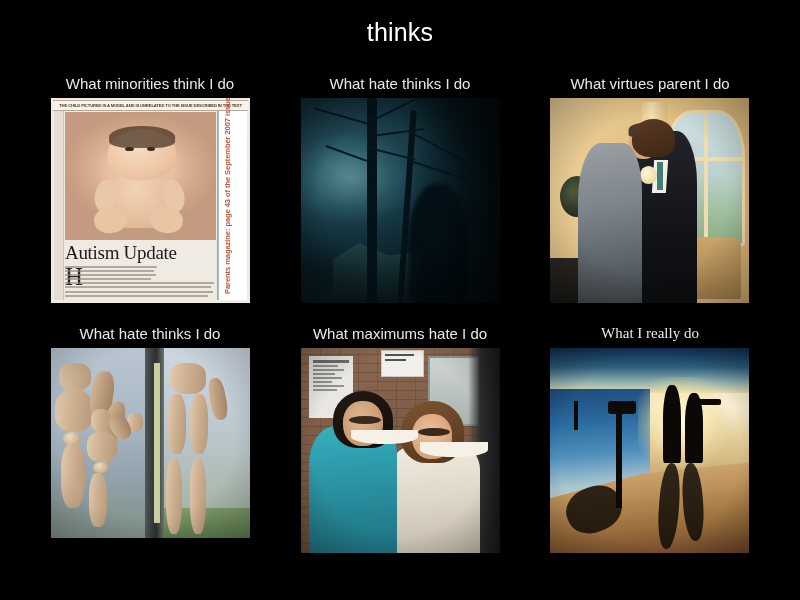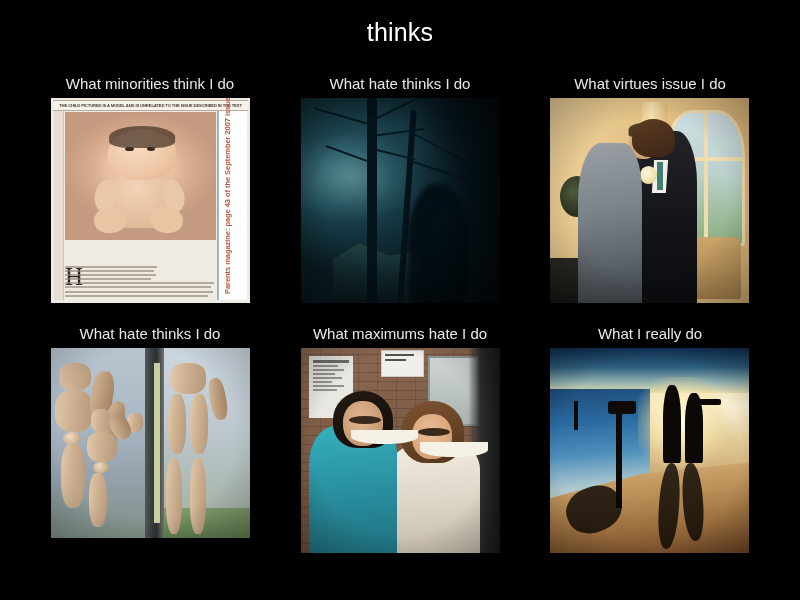--- a/index.html
+++ b/index.html
@@ -581,20 +581,21 @@
         <div class="baby-body"></div>
         <div class="baby-arm l"></div>
         <div class="baby-arm r"></div>
         <div class="baby-leg l"></div>
         <div class="baby-leg r"></div>
         <div class="baby-head"></div>
         <div class="baby-hair"></div>
         <div class="baby-eye l"></div>
         <div class="baby-eye r"></div>
       </div>
+      <div class="mag-headline">Autism Update</div>
       <div class="mag-body">
         <span class="mag-drop">H</span>
         <div class="mag-line" style="width:62%"></div>
         <div class="mag-line" style="width:60%"></div>
         <div class="mag-line" style="width:61%"></div>
         <div class="mag-line" style="width:58%"></div>
         <div class="mag-line" style="width:100%; margin-left:0"></div>
         <div class="mag-line" style="width:98%"></div>
         <div class="mag-line" style="width:99%"></div>
         <div class="mag-line" style="width:96%"></div>
@@ -616,21 +617,21 @@
       <div class="branch" style="left:34%; top:12%; width:28%; height:2px; transform:rotate(196deg);"></div>
       <div class="branch" style="left:33%; top:30%; width:22%; height:2px; transform:rotate(200deg);"></div>
       <div class="branch" style="left:55%; top:16%; width:34%; height:2px; transform:rotate(28deg);"></div>
       <div class="branch" style="left:55%; top:30%; width:30%; height:2px; transform:rotate(18deg);"></div>
       <div class="night-dark-right"></div>
       <div class="night-figure"></div>
       <div class="night-vign"></div>
     </div>
   </div>
 
-  <div class="panel-caption" style="left:500px; top:5px; width:300px;">What virtues issue I do</div>
+  <div class="panel-caption" style="left:500px; top:5px; width:300px;">What virtues parent I do</div>
   <div class="panel-image" style="left:550px; top:28px; width:199px; height:205px;">
     <div class="wed">
       <div class="wed-wall"></div>
       <div class="wed-window">
         <div class="wed-mullion" style="left:48%; top:0; width:4px; height:100%;"></div>
         <div class="wed-mullion" style="left:0; top:34%; width:100%; height:4px;"></div>
       </div>
       <div class="wed-column"></div>
       <div class="wed-plate"></div>
       <div class="wed-counter"></div>
@@ -709,21 +710,21 @@
       <div class="eye-line" style="left:59%; top:39%;"></div>
       <div class="smile" style="left:60%; top:46%;"></div>
       <div class="w1-hair"></div>
       <div class="w1-head"></div>
       <div class="eye-line" style="left:24%; top:33%;"></div>
       <div class="smile" style="left:25%; top:40%;"></div>
       <div class="women-vign"></div>
     </div>
   </div>
 
-  <div class="panel-caption" style="left:500px; top:255px; width:300px;">What I really do</div>
+  <div class="panel-caption" style="left:500px; top:255px; width:300px;font-family:Liberation Serif, serif;">What I really do</div>
   <div class="panel-image" style="left:550px; top:278px; width:199px; height:205px;">
     <div class="beach">
       <div class="beach-sky"></div>
       <div class="beach-sea"></div>
       <div class="beach-sand"></div>
       <div class="beach-sun"></div>
       <div class="beach-post" style="left:12%; top:26%; width:2%; height:14%;"></div>
       <div class="beach-post" style="left:33%; top:30%; width:3%; height:48%;"></div>
       <div class="beach-post" style="left:29%; top:26%; width:14%; height:6%; border-radius:3px;"></div>
       <div class="beach-shadow" style="left:8%; top:68%; width:28%; height:22%; transform:rotate(-22deg);"></div>

